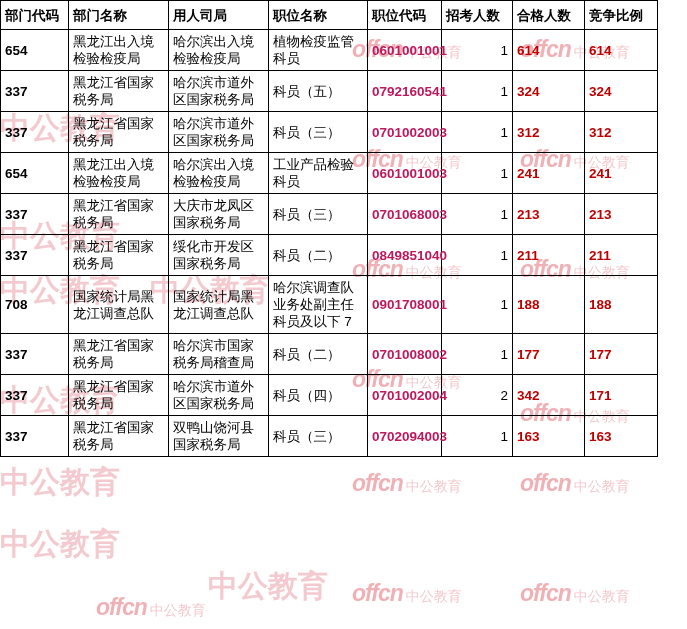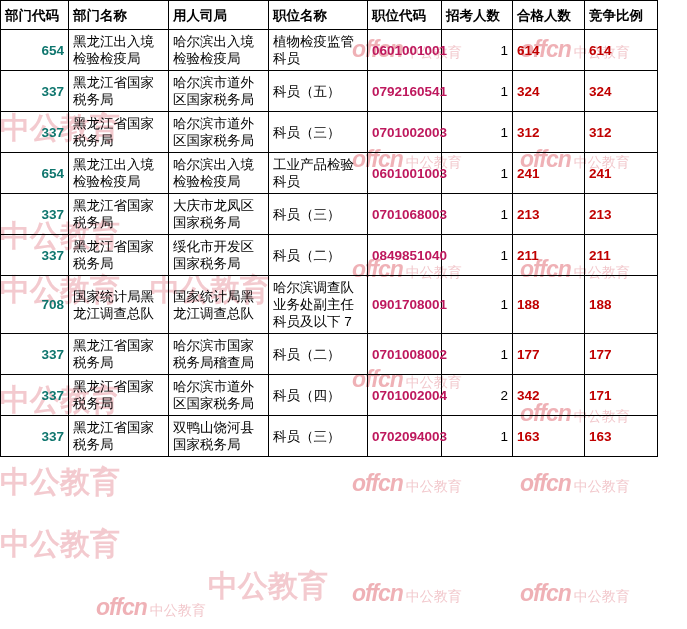--- a/index.html
+++ b/index.html
@@ -71,23 +71,23 @@
     font-family: "Liberation Sans", sans-serif;
   }
   table.grid thead th {
     font-weight: bold;
     text-align: left;
     padding: 4px 4px;
     height: 20px;
     color: #000;
   }
   td.c-dept-code {
-    color: #0f766e;
-    font-weight: bold;
-    text-align: right;
+    color: #000000;
+    font-weight: bold;
+    text-align: left;
   }
   td.c-text {
     color: #000000;
     text-align: left;
   }
   td.c-job-code {
     color: #be185d;
     font-weight: bold;
     text-align: left;
   }

